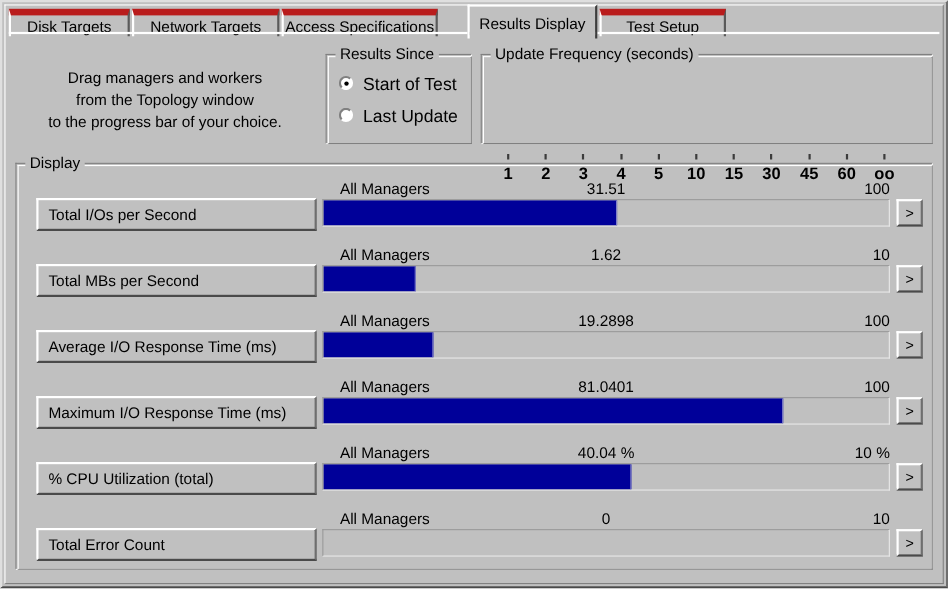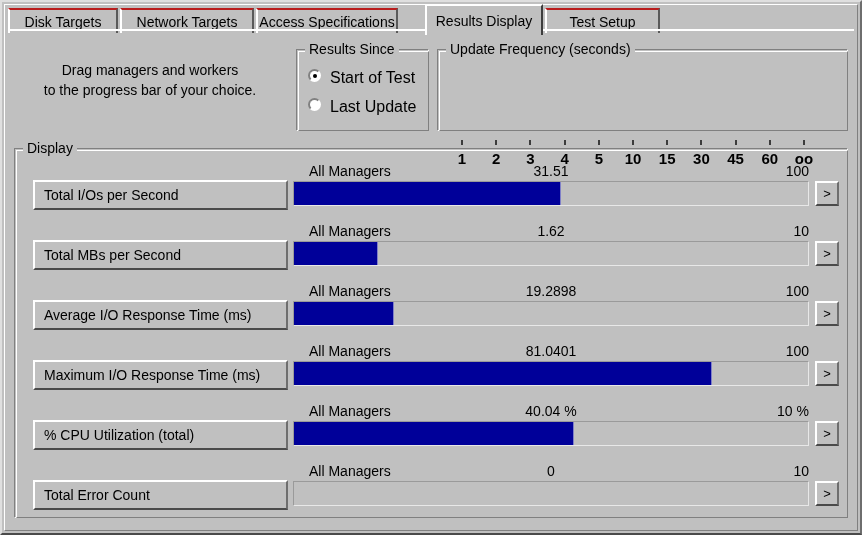--- a/index.html
+++ b/index.html
@@ -53,21 +53,21 @@
     top: 4px;
     width: 846px;
     height: 30px;
   }
   .tab {
     position: absolute;
     top: 4px;
     height: 25px;
     box-sizing: border-box;
     background: #c0c0c0;
-    border-top: 2px solid #b91c1c;
+    border-top: 6px solid #b91c1c;
     border-left: 2px solid #ffffff;
     border-right: 2px solid #5a5a5a;
     border-bottom: none;
     display: flex;
     align-items: center;
     justify-content: center;
     font-size: 14px;
     letter-spacing: 0px;
     color: #000000;
     white-space: nowrap;
@@ -305,20 +305,21 @@
       </div>
       <div class="tab" style="left: 537px; width: 115px;">
         <span>Test Setup</span>
       </div>
     </div>
   <div class="tab-underline"></div>
   <div class="tab-underline-active-gap" id="tab-gap" style="left: 427px; width: 114px;"></div>
 
   <div class="drag-hint">
     <div>Drag managers and workers</div>
+    <div>from the Topology window</div>
     <div>to the progress bar of your choice.</div>
   </div>
 
   <div class="group" style="left:296px; top:49px; width:133px; height:82px;">
     <div class="group-title">Results Since</div>
     <div class="radio-row" style="left:11px; top:19px;">
       <span class="radio-dot checked"></span>
       <span>Start of Test</span>
     </div>
     <div class="radio-row" style="left:11px; top:48px;">

